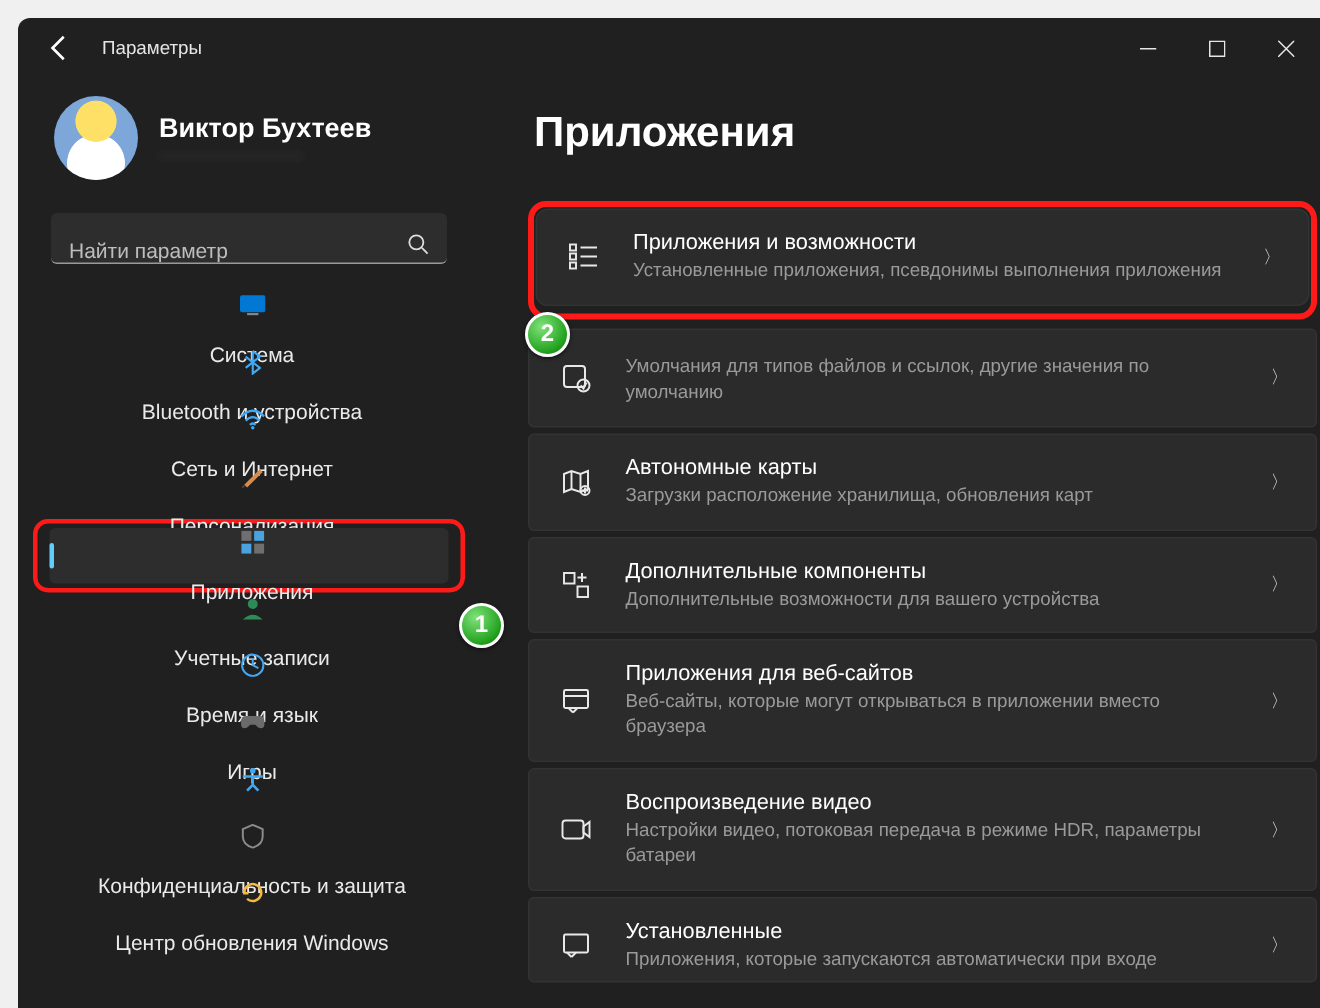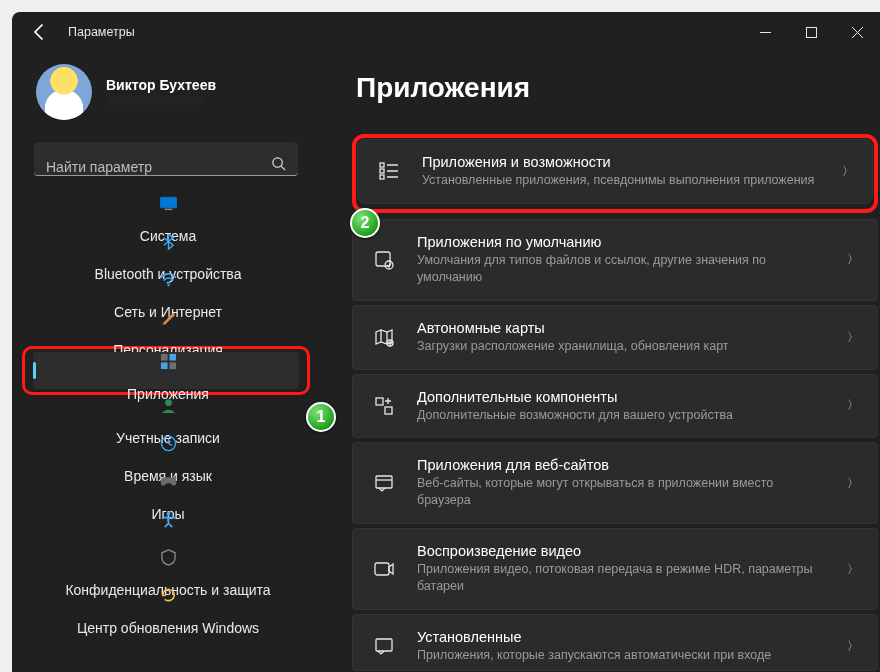--- a/index.html
+++ b/index.html
@@ -54,21 +54,21 @@
     overflow: hidden;
     position: relative;
     flex-shrink: 0;
   }
   .avatar::after{
     content:""; position:absolute; inset:0;
     background:
       radial-gradient(circle at 50% 30%, #ffe066 28%, transparent 29%),
       radial-gradient(circle at 50% 80%, #fff 36%, transparent 37%);
   }
-  .profile-name { font-size: 14px; font-weight: 600; }
+  .profile-name { font-size: 18px; font-weight: 600; }
   .profile-email { font-size: 12px; color: #8a8a8a; filter: blur(3px); }
   .search {
     margin: 6px 12px 18px 12px;
     background: #2d2d2d;
     border-bottom: 1px solid #9a9a9a;
     border-radius: 4px;
     height: 34px;
     display: flex; align-items: flex-end;
     padding: 0 12px;
   }
@@ -349,21 +349,20 @@
 
         <div class="card">
           <span class="card-icon">
               <svg viewBox="0 0 22 22">
                 <rect x="3" y="3" width="14" height="14" rx="2"></rect>
                 <circle cx="16" cy="16" r="4"></circle>
                 <path d="M14 16 L16 18 L18 14"></path>
               </svg>
             </span>
           <div class="card-text">
-            <div class="card-title">Приложения по умолчанию</div>
             <div class="card-sub">Умолчания для типов файлов и ссылок, другие значения по умолчанию</div>
           </div>
           <span class="chev">〉</span>
         </div>
 
         <div class="card">
           <span class="card-icon">
               <svg viewBox="0 0 22 22">
                 <path d="M3 6 L8 4 L14 6 L19 4 V16 L14 18 L8 16 L3 18 Z"></path>
                 <path d="M8 4 V16 M14 6 V18"></path>
@@ -410,21 +409,21 @@
 
         <div class="card">
           <span class="card-icon">
               <svg viewBox="0 0 22 22">
                 <rect x="2" y="5" width="14" height="12" rx="2"></rect>
                 <path d="M16 9 L20 6 V16 L16 13 Z"></path>
               </svg>
             </span>
           <div class="card-text">
             <div class="card-title">Воспроизведение видео</div>
-            <div class="card-sub">Приложения видео, потоковая передача в режиме HDR, параметры батареи</div>
+            <div class="card-sub">Настройки видео, потоковая передача в режиме HDR, параметры батареи</div>
           </div>
           <span class="chev">〉</span>
         </div>
 
         <div class="card" style="min-height:52px; padding-bottom:6px;">
           <span class="card-icon">
               <svg viewBox="0 0 22 22">
                 <rect x="3" y="4" width="16" height="12" rx="1"></rect>
                 <path d="M8 19 L5 16 M8 19 L11 16"></path>
               </svg>

